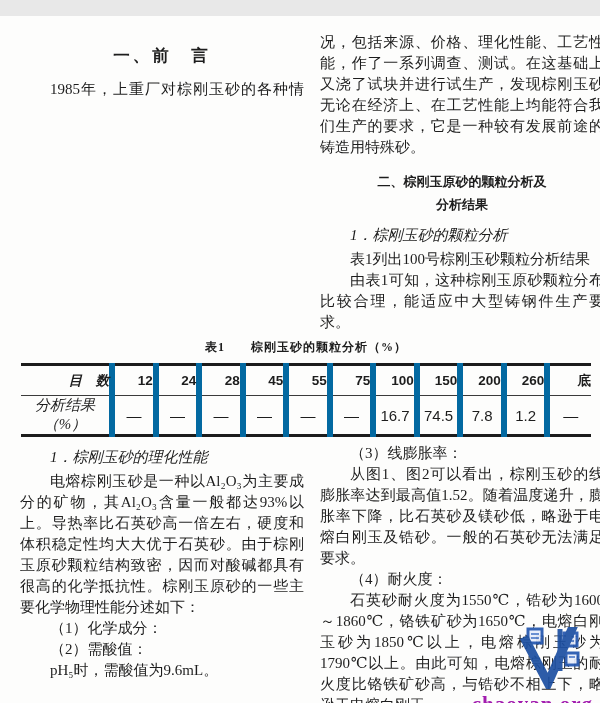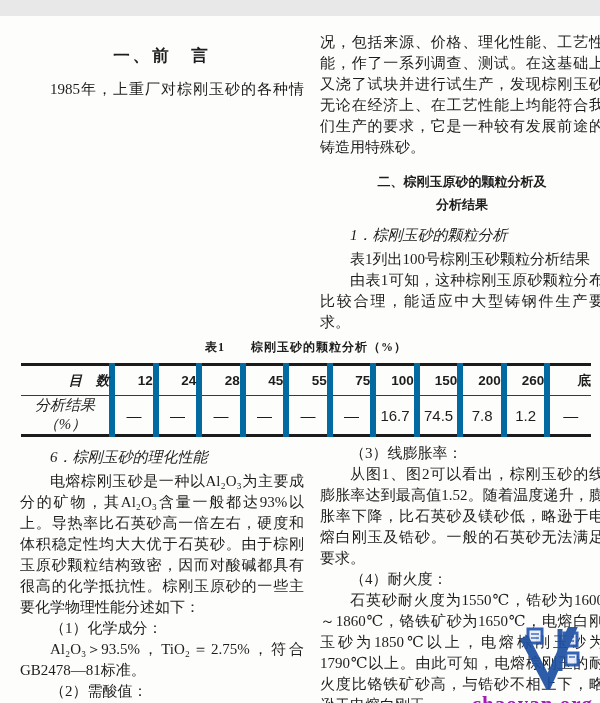--- a/index.html
+++ b/index.html
@@ -133,24 +133,23 @@
         <td>7.8</td>
         <td>1.2</td>
         <td>—</td>
       </tr>
     </tbody>
       </table>
   </div>
 
   <div class="cols bottom">
     <div class="col">
-      <p class="kai sub indent">6．棕刚玉砂的理化性能</p>
+      <p class="kai sub indent">1．棕刚玉砂的理化性能</p>
       <p class="indent">电熔棕刚玉砂是一种以Al₂O₃为主要成分的矿物，其Al₂O₃含量一般都达93%以上。导热率比石英砂高一倍左右，硬度和体积稳定性均大大优于石英砂。由于棕刚玉原砂颗粒结构致密，因而对酸碱都具有很高的化学抵抗性。棕刚玉原砂的一些主要化学物理性能分述如下：</p>
       <p class="indent">（1）化学成分：</p>
-      <p class="indent">Al₂O₃＞93.5%，TiO₂＝2.75%，符合GB2478—81标准。</p>
       <p class="indent">（2）需酸值：</p>
       <p class="indent">pH₅时，需酸值为9.6mL。</p>
     </div>
     <div class="col">
       <p class="indent">（3）线膨胀率：</p>
       <p class="indent">从图1、图2可以看出，棕刚玉砂的线膨胀率达到最高值1.52。随着温度递升，膨胀率下降，比石英砂及镁砂低，略逊于电熔白刚玉及锆砂。一般的石英砂无法满足要求。</p>
       <p class="indent">（4）耐火度：</p>
       <p class="indent">石英砂耐火度为1550℃，锆砂为1600～1860℃，铬铁矿砂为1650℃，电熔白刚玉砂为1850℃以上，电熔棕刚玉砂为1790℃以上。由此可知，电熔棕刚玉的耐火度比铬铁矿砂高，与锆砂不相上下，略逊于电熔白刚玉。</p>
     </div>
   </div>

